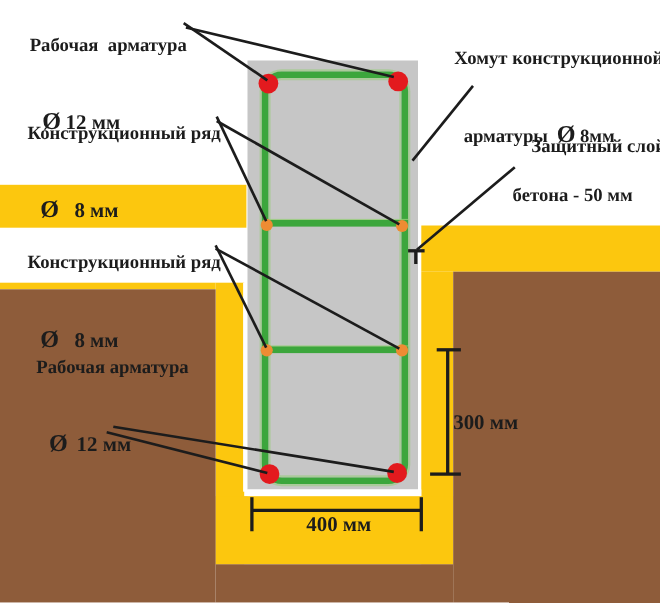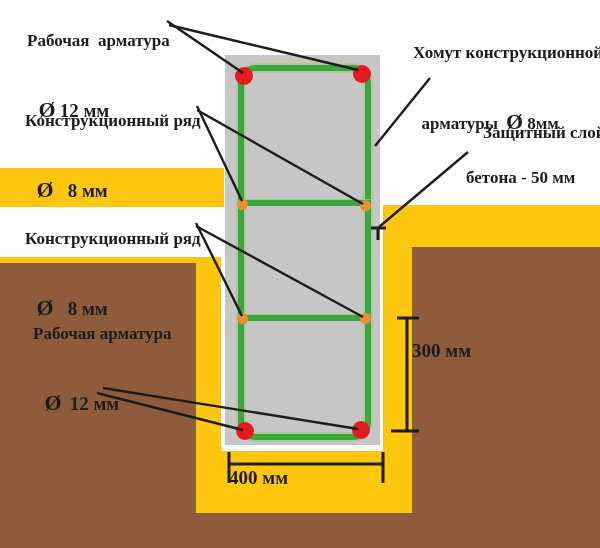--- a/index.html
+++ b/index.html
@@ -68,22 +68,22 @@
   .sizeline{font-size:19px;line-height:24px;display:block;}
   .dia{font-size:22px;}
   .g4{margin-right:4px;} .g8{margin-right:8px;margin-top:31px;} .g14{margin-right:14px;}
   .lbl-1{left:10px;top:8px;}
   .lbl-2{left:8px;top:88px;}
   .lbl-3{left:8px;top:206px;}
   .lbl-4{left:16px;top:301px;}
   .lbl-5{left:396px;top:20px;}
   .lbl-6{left:466px;top:100px;}
   .dim-label{position:absolute;font-weight:bold;font-size:19px;}
-  .dim-300{left:412px;top:340px;text-align:center;}
-  .dim-400{left:229px;top:467px;width:158px;text-align:left;}
+  .dim-300{left:412px;top:374px;text-align:center;}
+  .dim-400{left:229px;top:467px;width:158px;text-align:center;}
 </style>
 </head>
 <body>
 
 <div class="stage">
 
   <div class="zone sand sand-band-left"></div>
   <div class="zone sand sand-band-right"></div>
   <div class="zone sand sand-cap-left"></div>
   <div class="zone sand sand-strip-left"></div>

